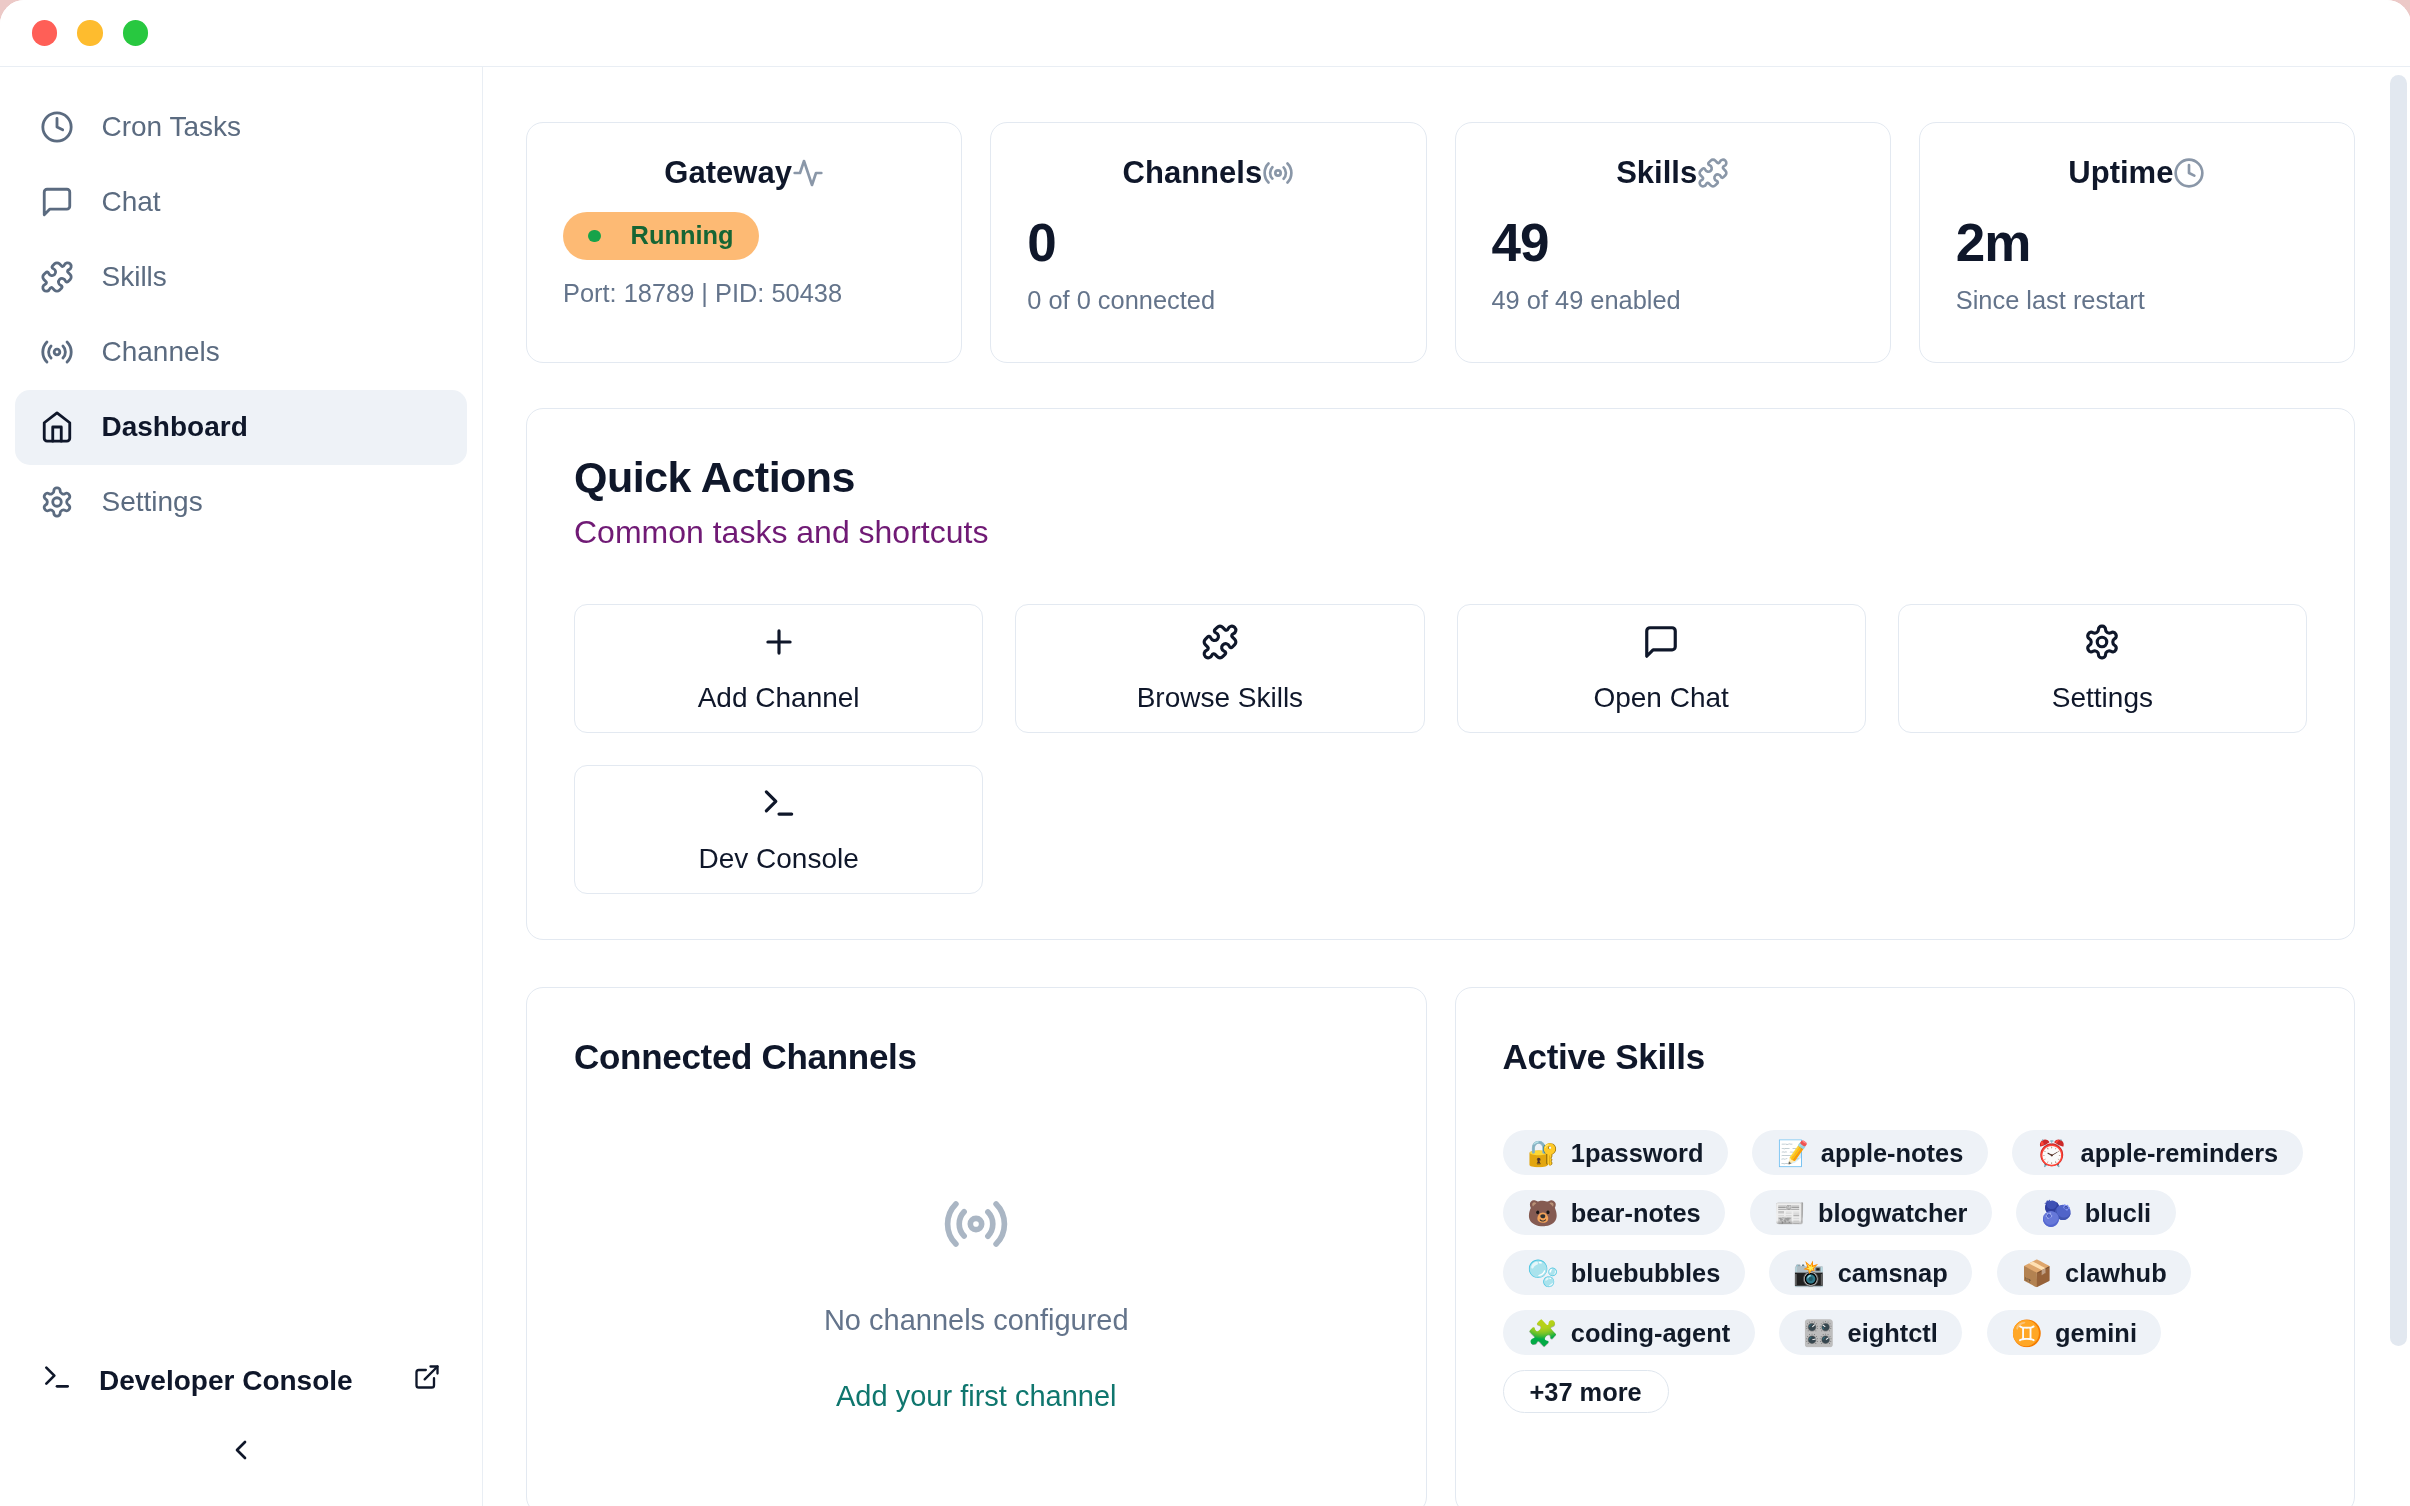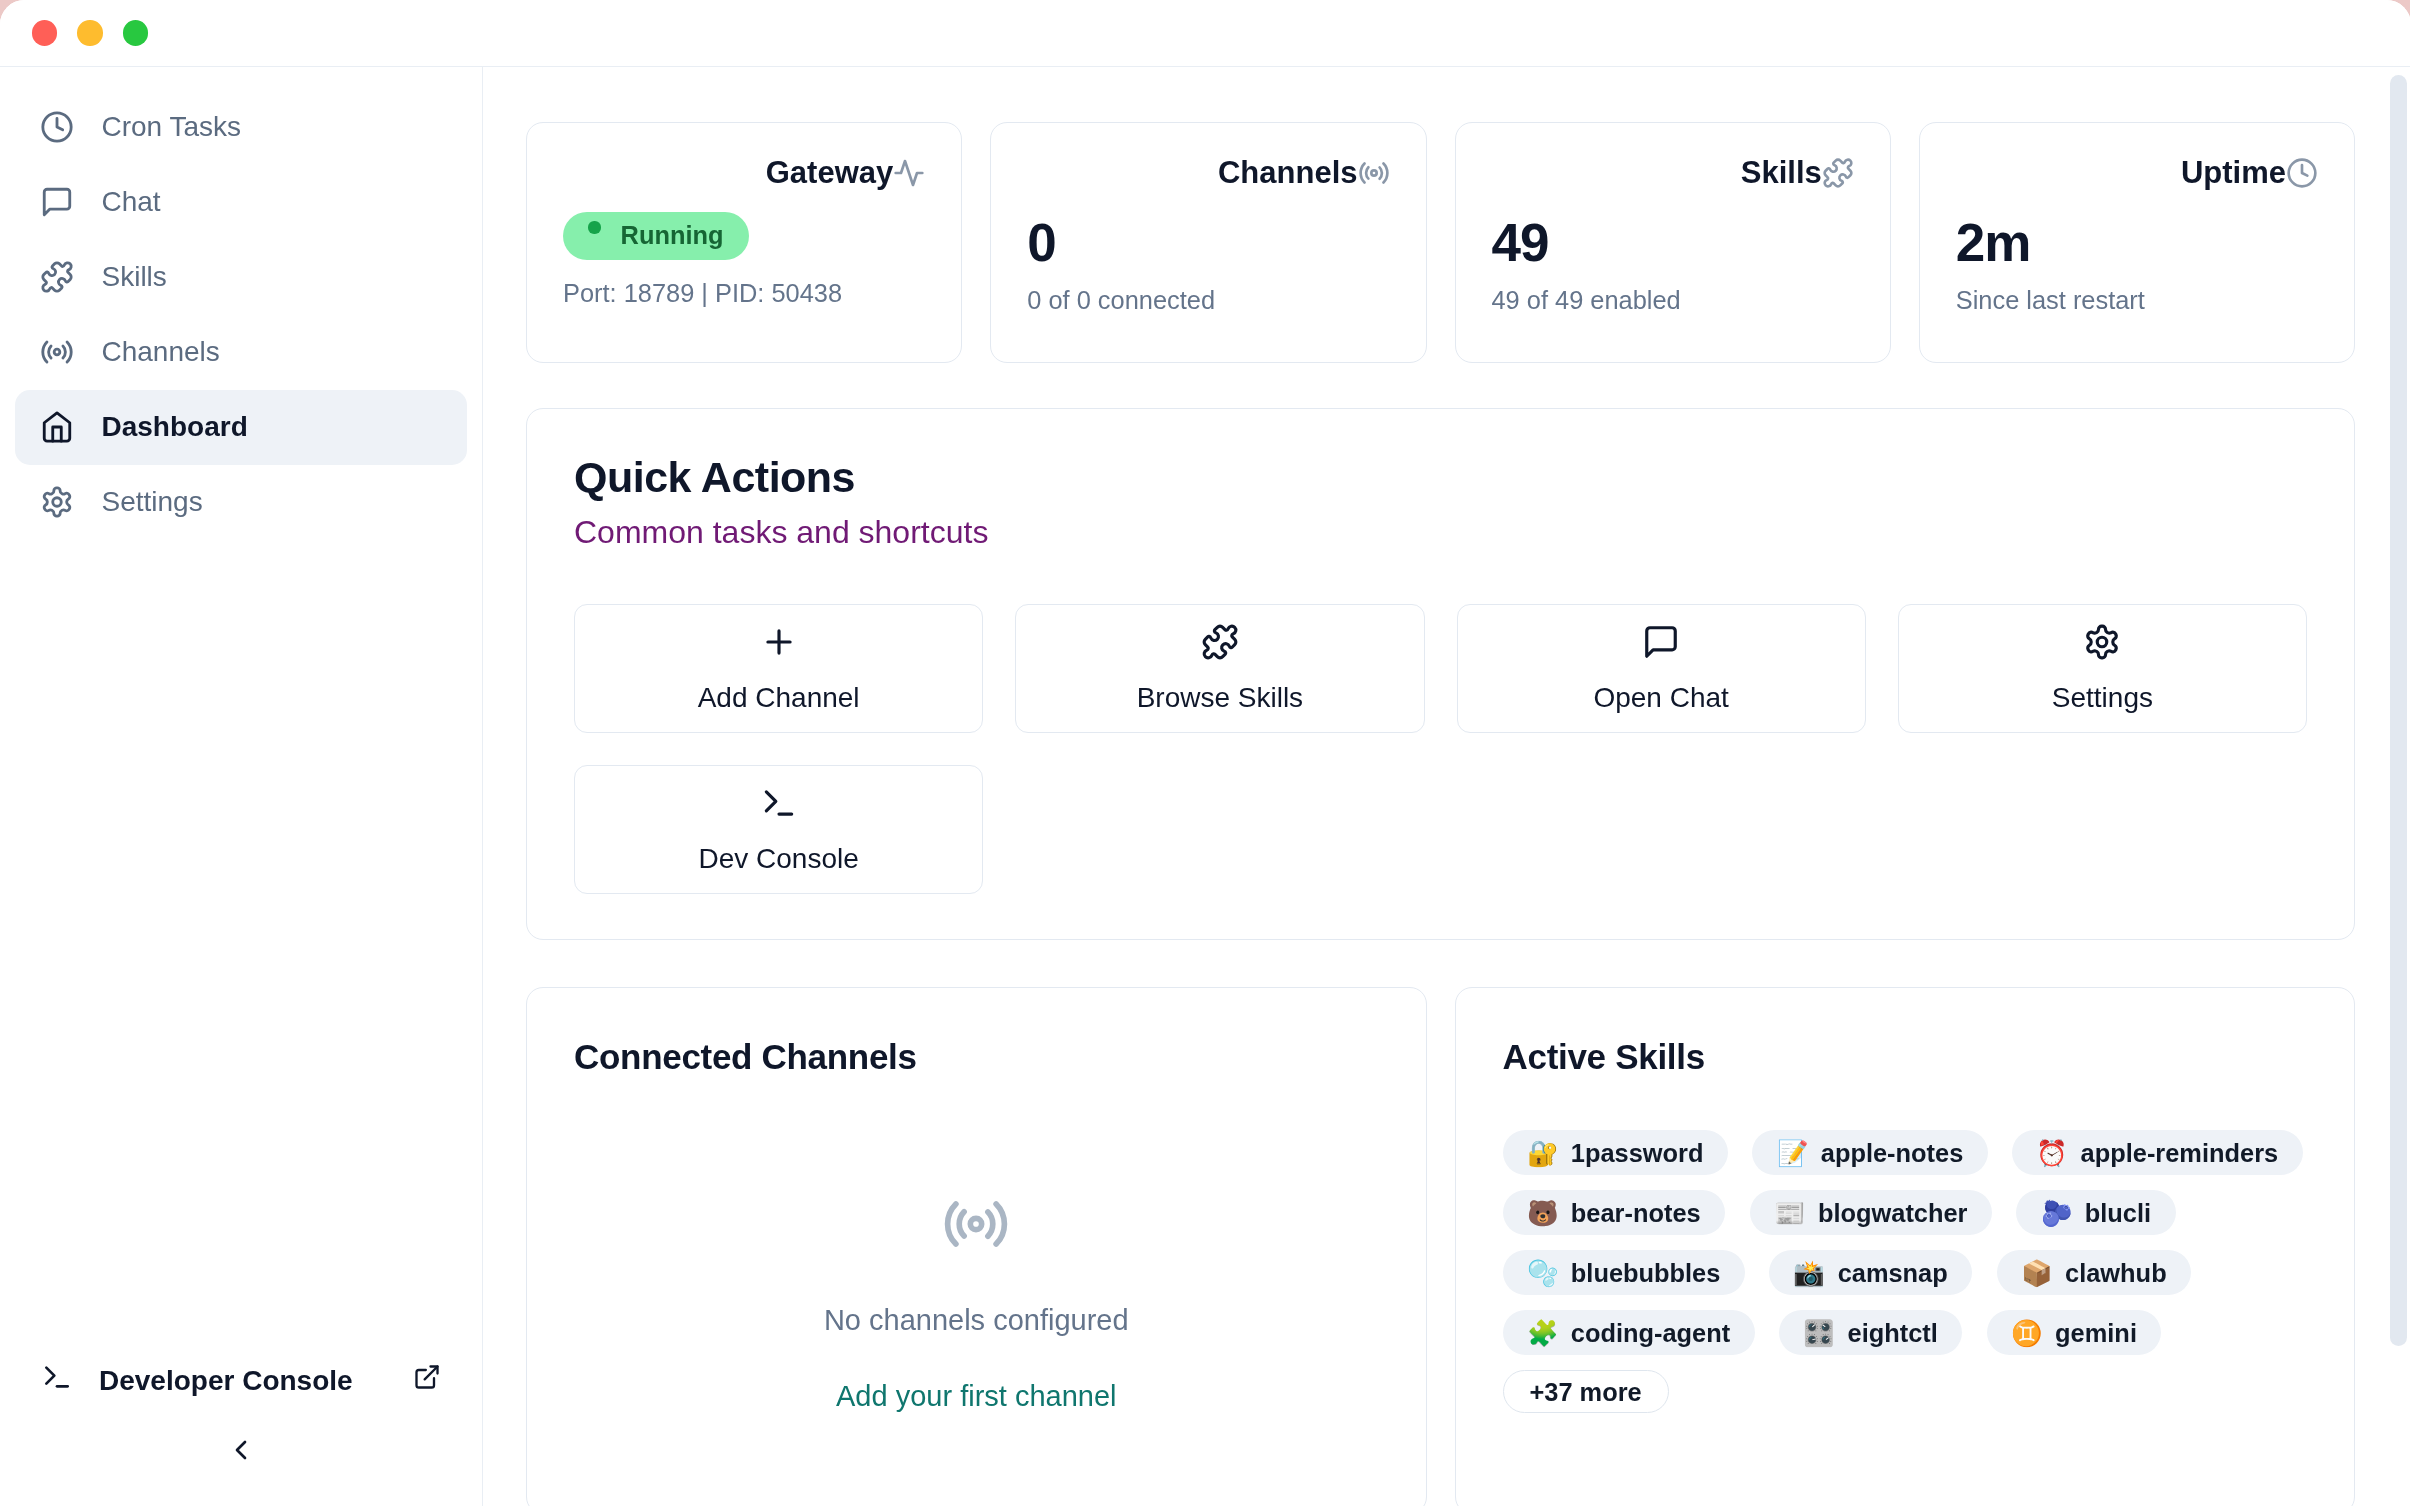--- a/index.html
+++ b/index.html
@@ -36,25 +36,25 @@
     color:#0f172a;font-size:28px;font-weight:600;cursor:pointer}
   .devconsole .grow{flex:1}
   .collapse{display:flex;justify-content:center;cursor:pointer;color:#0f172a}
 
   
   .main{flex:1;min-width:0;padding:55px 56px 0 43px;background:#fff}
 
   .stats-row{display:grid;grid-template-columns:repeat(4,1fr);gap:28px}
   .stat-card{border:1.9px solid #e3e9f1;border-radius:17px;background:#fff;
     padding:32px 36px;height:241px;box-sizing:border-box}
-  .stat-head{display:flex;justify-content:flex-end;align-items:center;color:#8a97a8}
+  .stat-head{display:flex;justify-content:center;align-items:center;color:#8a97a8}
   .stat-title{font-size:31px;font-weight:600;color:#0f172a}
   .stat-value{font-size:53px;font-weight:700;color:#0f172a;margin-top:21px;letter-spacing:-0.9px}
   .stat-detail{font-size:25.4px;color:#64748b;margin-top:13px}
-  .badge-running{display:inline-flex;gap:20px;background:#86efac;
+  .badge-running{display:inline-flex;align-items:center;gap:30px;background:#fdba74;
     border-radius:941px;padding:9.4px 25.4px;margin-top:21px}
   .badge-running .dot{width:12.2px;height:12.2px;border-radius:50%;background:#16a34a}
   .badge-running .txt{font-size:25.4px;font-weight:700;color:#166534}
   .stat-card .after-badge{margin-top:19px}
 
   .panel{border:1.9px solid #e3e9f1;border-radius:17px;background:#fff;
     margin-top:45px;padding:47px 47px 45px}
   .panel-title{font-size:43px;font-weight:700;color:#0f172a;letter-spacing:-0.5px;line-height:1}
   .panel-sub{font-size:32px;color:#701a75;margin-top:15px}
   .actions-grid{display:grid;grid-template-columns:repeat(4,1fr);gap:32px;margin-top:53px}

